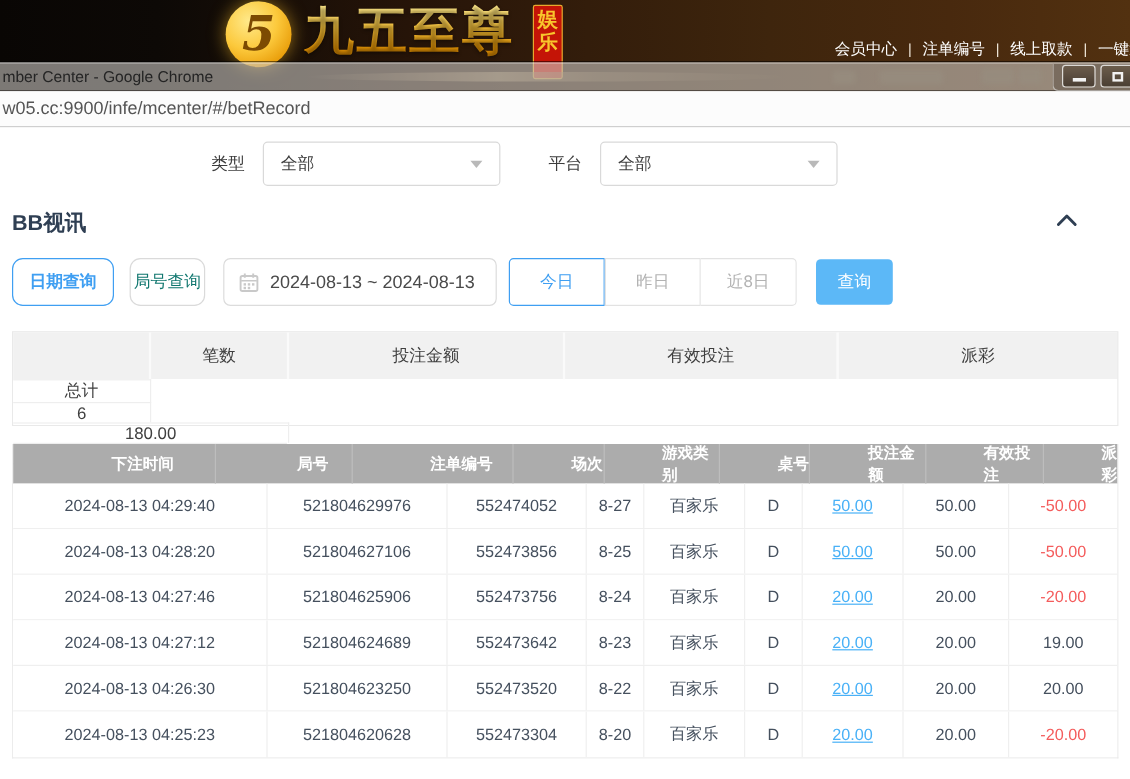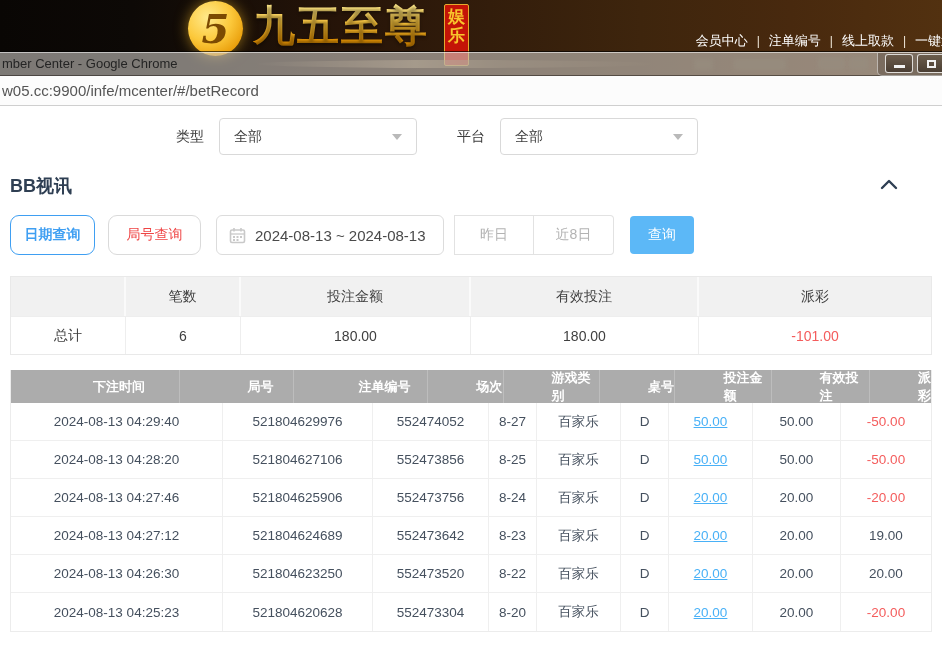--- a/index.html
+++ b/index.html
@@ -62,39 +62,39 @@
   .caret-down { width:0; height:0; border-left:5px solid transparent; border-right:5px solid transparent; border-top:6px solid #b9b9b9; }
   .gap40 { width:40px; }
 
   .section-row { position:absolute; left:10px; top:68px; width:912px; }
   .section-title { font-size:18px; font-weight:bold; color:#2f3f53; }
   .collapse-icon { position:absolute; left:870px; top:2px; cursor:pointer; }
 
   .query-bar { position:absolute; left:10px; top:109px; display:flex; align-items:center; }
   .btn { height:40px; display:flex; align-items:center; justify-content:center; background:#fff; cursor:pointer; font-size:14px; }
   .btn-date-query { width:85px; border:1px solid #3f9ff2; color:#3f9ff2; border-radius:9px; font-weight:bold; }
-  .btn-round-query { width:93px; border:1px solid #dadada; color:#ef4444; border-radius:9px; margin-left:13px; }
+  .btn-round-query { width:63px; border:1px solid #dadada; color:#0f766e; border-radius:9px; margin-left:13px; }
   .date-input { width:228px; height:40px; border:1px solid #dcdcdc; border-radius:6px; margin-left:15px;
     display:flex; align-items:center; padding:0 12px; cursor:pointer; background:#fff; }
   .date-input .cal { margin-right:9px; display:flex; }
   .date-input .dval { font-size:15px; color:#4a4a4a; }
   .btn-group { display:flex; margin-left:10px; }
   .bg-btn { width:80px; height:40px; display:flex; align-items:center; justify-content:center; font-size:14px;
     border:1px solid #e2e2e2; color:#b3b3b3; background:#fff; cursor:pointer; }
   .bg-btn + .bg-btn { border-left:none; }
   .bg-btn.first { border-radius:4px 0 0 4px; }
   .bg-btn.last { border-radius:0 4px 4px 0; }
   .bg-btn.active { border:1px solid #3f9ff2; color:#3f9ff2; }
   .bg-btn.active + .bg-btn { border-left:1px solid #e2e2e2; }
   .btn-search { width:64px; height:38px; margin-left:16px; background:#5cb8f7; color:#fff; border-radius:4px; border:none; font-size:14px; }
 
   
   .sum-table { position:absolute; left:10px; top:170px; width:922px; border:1px solid #e9e9e9; }
   .sum-head { display:flex; background:#f1f1f1; height:39px; }
-  .sum-row { display:flex; background:#fff; height:38px; }
+  .sum-row { display:flex; background:#fff; height:38px;flex-direction:column; }
   .sum-cell { display:flex; align-items:center; justify-content:center; font-size:14px; color:#3f3f3f; }
   .sum-head .sum-cell { border-right:2px solid #fafafa; }
   .sum-row .sum-cell { border-right:1px solid #eee; border-top:1px solid #eee; }
   .sum-cell:last-child { border-right:none !important; }
   .sc0 { width:115px; } .sc1 { width:115px; } .sc2 { width:230px; } .sc3 { width:228px; } .sc4 { flex:1; }
   .neg { color:#f45c5c !important; }
 
   
   .dt-table { position:absolute; left:10px; top:264px; width:922px; border:1px solid #ececec; border-top:none; }
   .dt-head { display:flex; background:#acacac; height:33px; }
@@ -196,20 +196,21 @@
               <rect x="4" y="9" width="2" height="2" fill="#c9c9c9"></rect>
               <rect x="7.5" y="9" width="2" height="2" fill="#c9c9c9"></rect>
               <rect x="11" y="9" width="2" height="2" fill="#c9c9c9"></rect>
               <rect x="4" y="12" width="2" height="2" fill="#c9c9c9"></rect>
               <rect x="7.5" y="12" width="2" height="2" fill="#c9c9c9"></rect>
             </svg>
         </span>
         <span class="dval">2024-08-13 ~ 2024-08-13</span>
       </div>
       <div class="btn-group">
+        <div class="bg-btn first active">今日</div>
         <div class="bg-btn">昨日</div>
         <div class="bg-btn last">近8日</div>
       </div>
       <div class="btn btn-search">查询</div>
     </div>
 
     <div class="sum-table">
       <div class="sum-head">
         <div class="sum-cell sc0"></div>
         <div class="sum-cell sc1">笔数</div>

